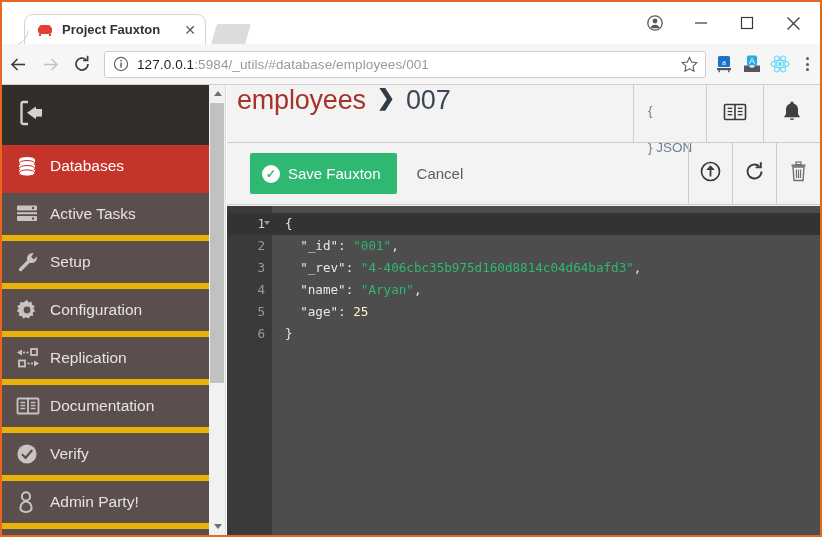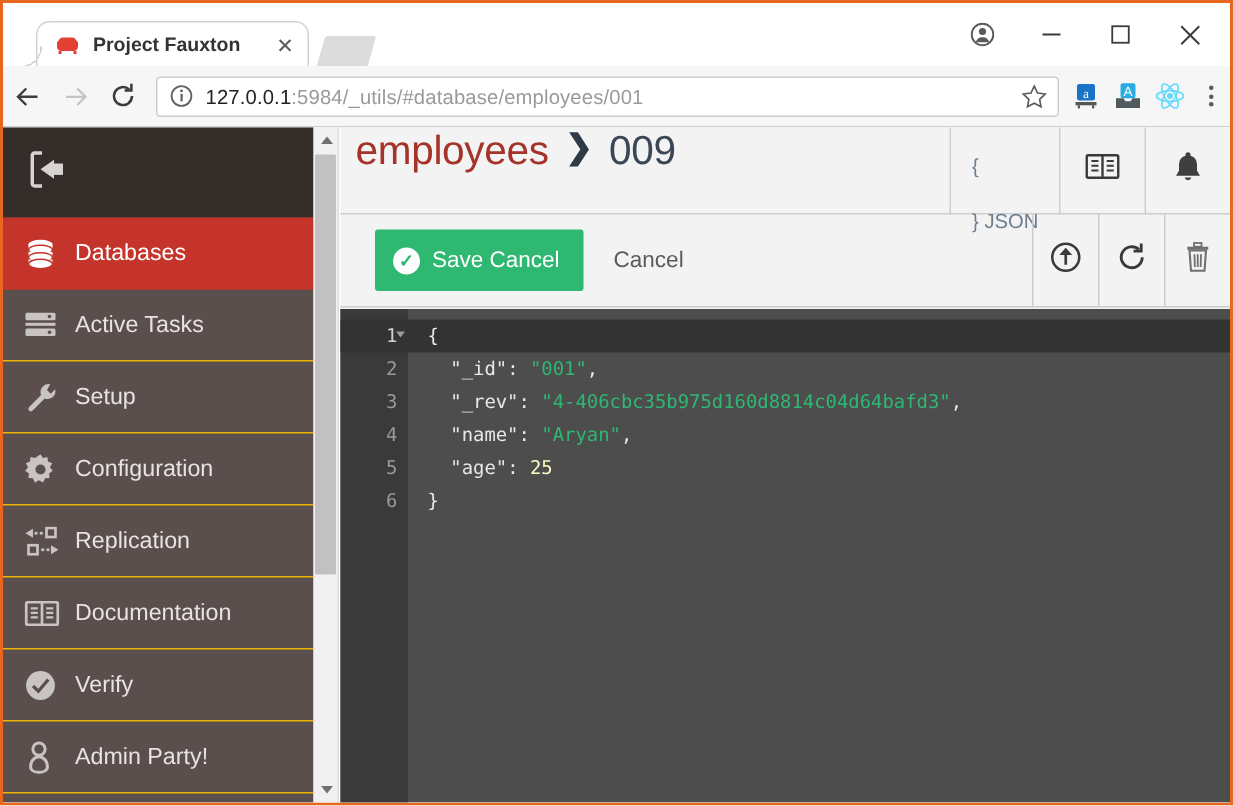--- a/index.html
+++ b/index.html
@@ -111,21 +111,21 @@
     position: absolute; left: 0; top: 0; bottom: 0; width: 207px;
     background: #5a4f4c;
     overflow: hidden;
   }
   #sidebar-top {
     height: 60px; background: #342e2b;
     display: flex; align-items: center; padding-left: 14px;
   }
   .nav-item {
     height: 48px; display: flex; align-items: center;
-    border-bottom: 1px solid #eab308;
+    border-bottom: 6px solid #eab308;
     color: #e8e3e0; font-size: 15.5px;
     padding-left: 14px;
   }
   .nav-item.active { background: #c5342a; border-bottom-color: #c5342a; color:#ffffff; }
   .nav-ico { width: 34px; flex: 0 0 34px; display:flex; align-items:center; justify-content:flex-start; color:#c9c4c1; }
   .nav-item.active .nav-ico { color:#ffffff; }
   .nav-label { white-space: nowrap; }
 
   
   #sb-scroll {
@@ -455,21 +455,21 @@
           <span class="sb-arrow down"></span>
         </div>
     </div>
 
     <div id="main">
 
       <div id="header">
         <div id="breadcrumb">
           <span id="crumb-db">employees</span>
           <span id="crumb-sep">❯</span>
-          <span id="crumb-doc">009</span>
+          <span id="crumb-doc">007</span>
         </div>
         <div id="json-toggle">
           <span id="json-brace-open">{</span>
           <span id="json-brace-close">} JSON</span>
         </div>
         <div class="hdr-btn">
           <span>
             <svg width="24" height="20" viewBox="0 0 24 20">
               <rect x="1.5" y="2.5" width="21" height="15" rx="1" fill="none" stroke="#3a3a3a" stroke-width="1.6"></rect>
               <line x1="12" y1="2.5" x2="12" y2="17.5" stroke="#3a3a3a" stroke-width="1.6"></line>
@@ -488,21 +488,21 @@
               <path d="M11 1.5a1.7 1.7 0 0 1 1.7 1.7v0.6a6 6 0 0 1 4.3 5.8v4.3l2 3.3H3l2-3.3V9.6a6 6 0 0 1 4.3-5.8V3.2A1.7 1.7 0 0 1 11 1.5z" fill="#3f3f3f"></path>
               <path d="M8.7 18.4a2.4 2.4 0 0 0 4.6 0z" fill="#3f3f3f"></path>
             </svg>
           </span>
         </div>
       </div>
 
       <div id="subheader">
         <div id="save-btn">
           <span id="save-check">✓</span>
-          <span>Save Cancel</span>
+          <span>Save Fauxton</span>
         </div>
         <div id="cancel-btn">Cancel</div>
         <div id="subheader-spacer"></div>
         <div class="sub-btn">
           <span>
             <svg width="21" height="21" viewBox="0 0 21 21">
               <circle cx="10.5" cy="10.5" r="9" fill="none" stroke="#3a3a3a" stroke-width="1.7"></circle>
               <line x1="10.5" y1="15.5" x2="10.5" y2="6" stroke="#3a3a3a" stroke-width="1.8"></line>
               <polygon points="10.5,4.2 6.2,9 14.8,9" fill="#3a3a3a"></polygon>
             </svg>

